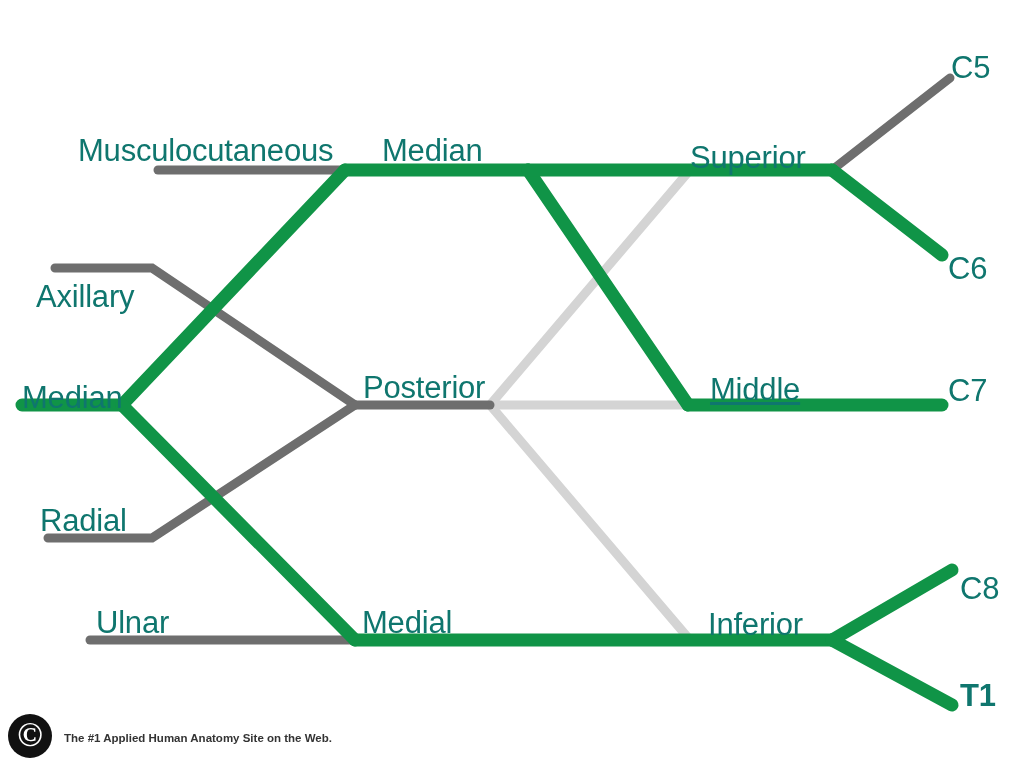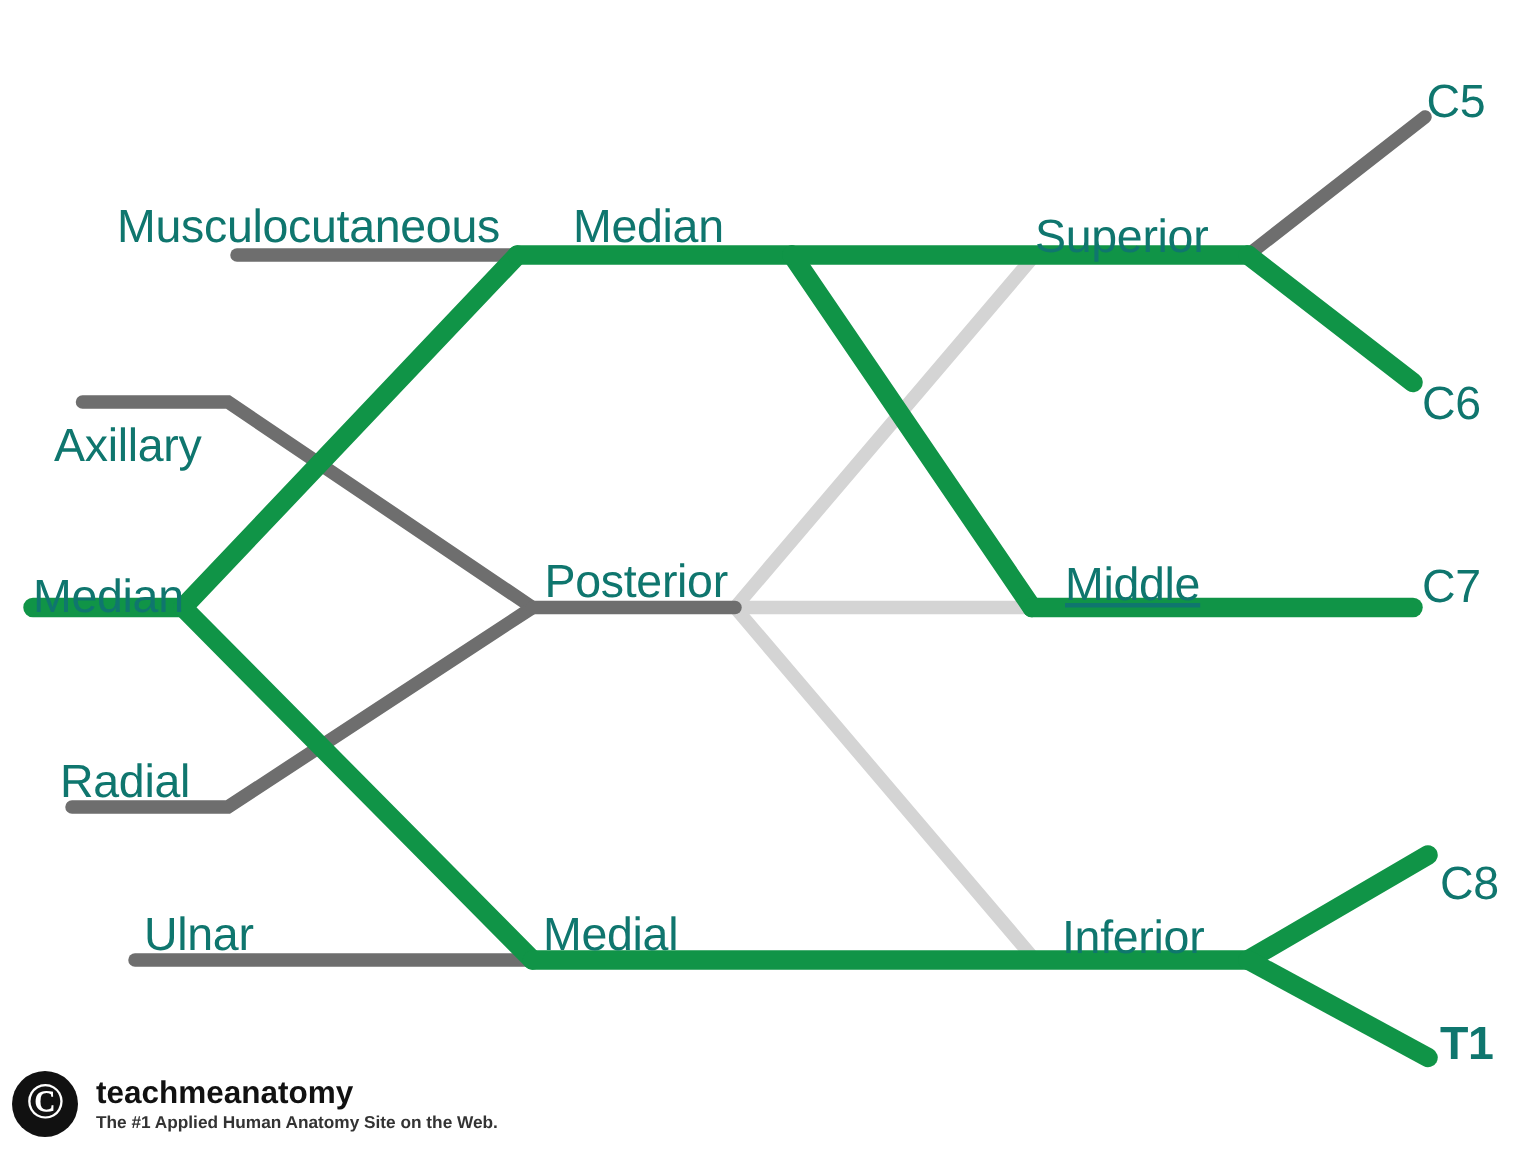--- a/index.html
+++ b/index.html
@@ -123,18 +123,17 @@
       <div class="dlabel" style="left: 948px; top: 373px;">C7</div>
       <div class="dlabel" style="left: 960px; top: 571px;">C8</div>
       <div class="dlabel" style="left: 960px; top: 678px; font-weight: bold;">T1</div>
     </div>
 
   <div class="footer">
     <div class="copyright-mark">
       <span>©</span>
     </div>
     <div class="brandblock">
-      <div class="brandname">teachmeanatomy</div>
       <div class="brandtag">The #1 Applied Human Anatomy Site on the Web.</div>
     </div>
   </div>
 
 </div>
 
 </body></html>

